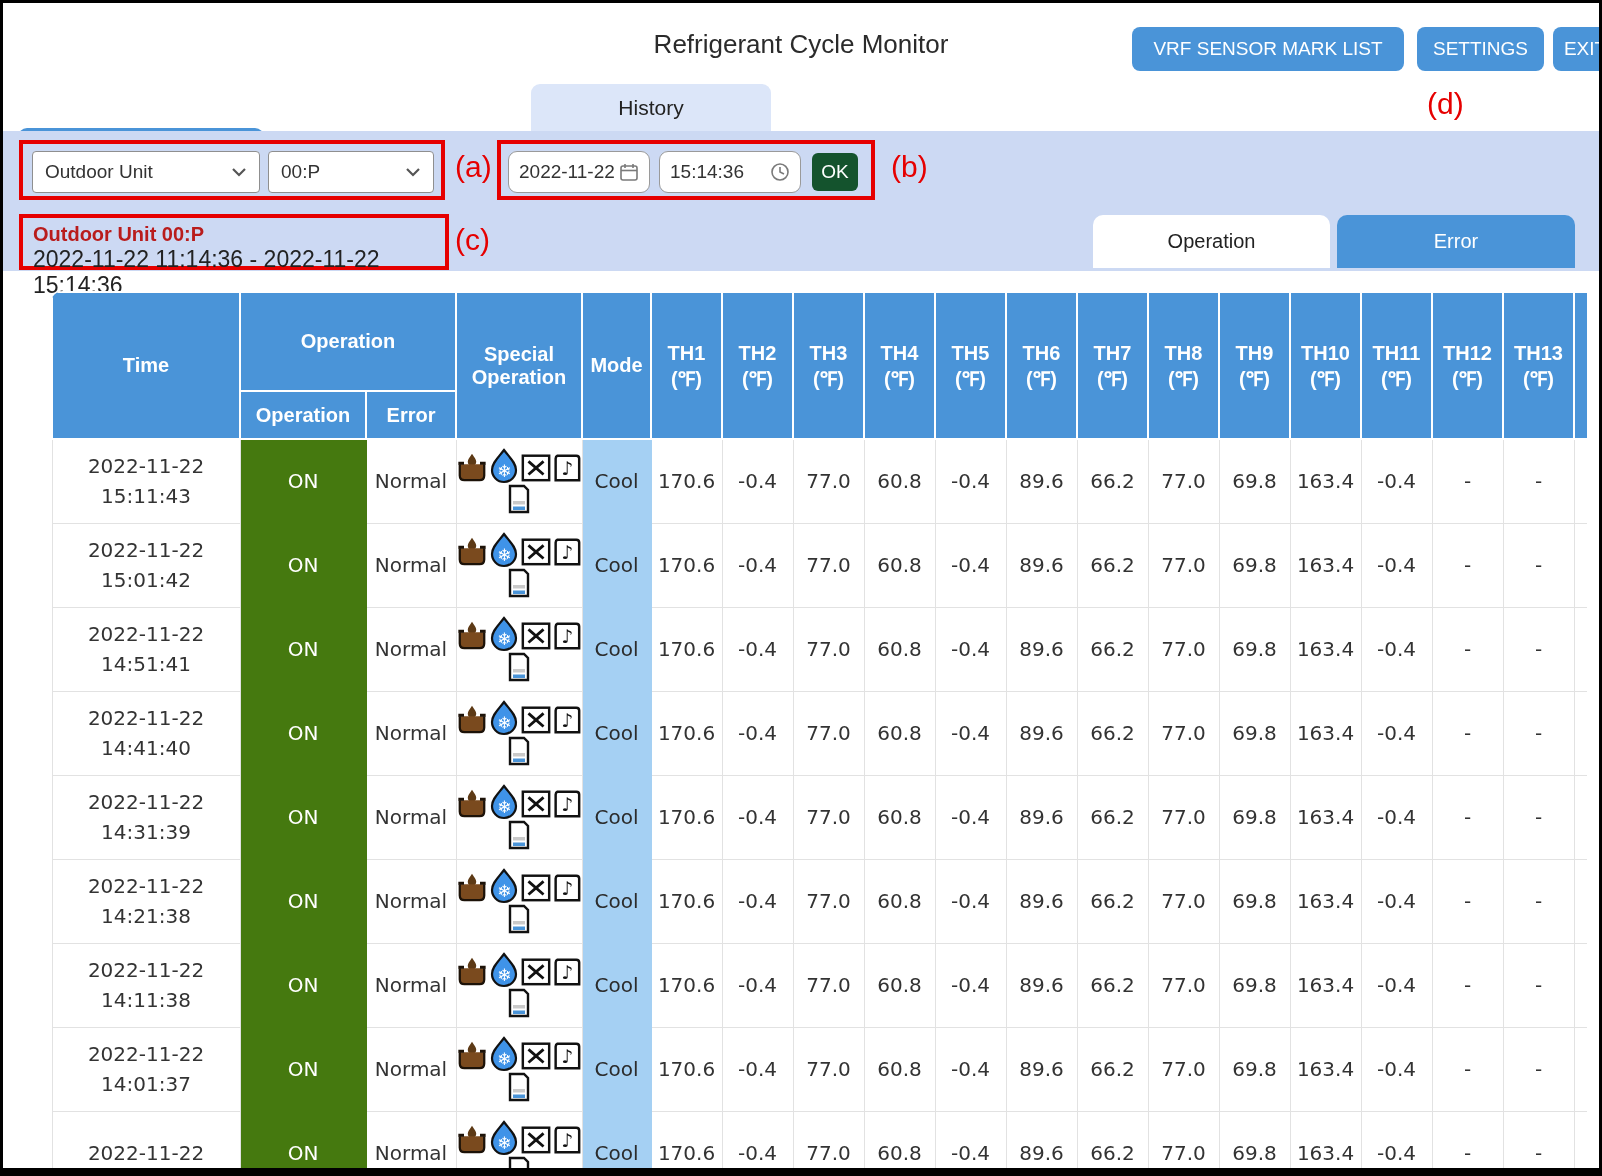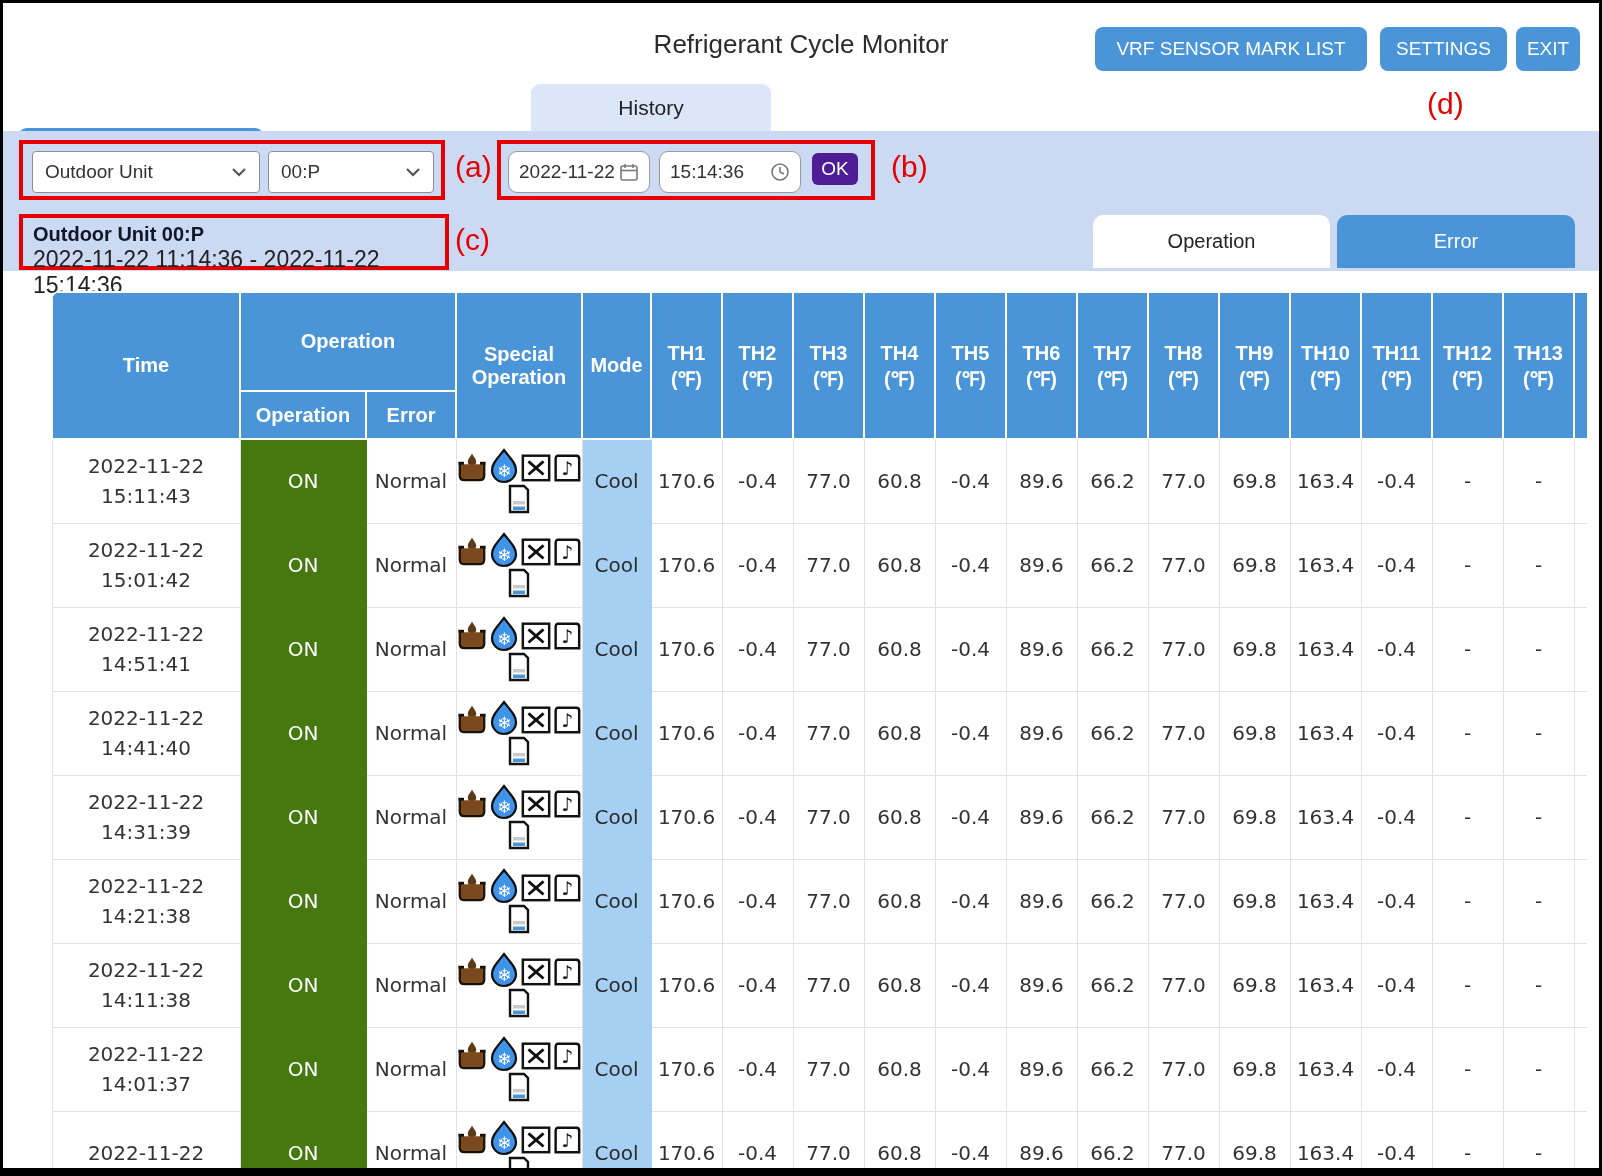--- a/index.html
+++ b/index.html
@@ -8,21 +8,21 @@
     background:#fff; border:3px solid #000; border-bottom-width:8px;
     overflow:hidden; font-family:"Liberation Sans",sans-serif;
   }
   
   .logo{position:absolute;left:150px;top:18px;font-size:38px;font-weight:bold;
         letter-spacing:2px;font-family:"DejaVu Sans",sans-serif;}
   .app-title{position:absolute;left:0;right:0;top:26px;text-align:center;
         font-size:26px;color:#2b2b2b;}
   .blue-btn{position:absolute;top:24px;height:44px;border:none;border-radius:8px;
         background:#4a94d8;color:#fff;font-size:19px;font-family:inherit;
-        display:flex;align-items:center;justify-content:center;cursor:pointer;}
+        display:flex;align-items:center;justify-content:center;cursor:pointer;margin-left:37px;}
   .btn-vrf{left:1092px;width:272px;}
   .btn-settings{left:1377px;width:127px;}
   .btn-exit{left:1513px;width:64px;}
   
   .main-tab{position:absolute;top:81px;height:47px;border-radius:9px 9px 0 0;
         background:#4a94d8;color:#fff;font-size:21px;display:flex;
         align-items:center;justify-content:center;cursor:pointer;}
   .main-tab.active{background:#dce6f9;color:#222;}
   .tab-1{left:15px;width:246px;margin-top:44px;} .tab-2{left:268px;width:246px;} .tab-3{left:528px;width:240px;}
   
@@ -37,26 +37,26 @@
   .select-box{position:absolute;top:7px;height:42px;background:#fff;border:1px solid #8f8f8f;
         border-radius:4px;box-sizing:border-box;display:flex;align-items:center;
         justify-content:space-between;padding:0 12px;font-size:19px;color:#333;cursor:pointer;}
   .sel-unit-type{left:9px;width:228px;} .sel-unit{left:245px;width:166px;}
   .input-box{position:absolute;top:7px;height:42px;background:#fff;border:1px solid #9a9a9a;
         border-radius:9px;box-sizing:border-box;display:flex;align-items:center;
         justify-content:space-between;padding:0 10px;}
   .inp-date{left:7px;width:142px;} .inp-time{left:158px;width:142px;}
   .input-box input{border:none;outline:none;width:100px;font-size:19px;color:#333;
         font-family:inherit;background:transparent;padding:0;}
-  .ok-btn{position:absolute;left:311px;top:9px;width:46px;height:32px;border:none;
-        border-radius:6px;background:#4c1d95;color:#fff;font-size:19px;cursor:pointer;font-family:inherit;}
+  .ok-btn{position:absolute;left:311px;top:9px;width:46px;height:38px;border:none;
+        border-radius:6px;background:#14532d;color:#fff;font-size:19px;cursor:pointer;font-family:inherit;}
   .display-option{position:absolute;left:1386px;top:7px;width:170px;height:45px;
         border:none;border-radius:6px;background:#4a94d8;color:#fff;font-size:19px;
         cursor:pointer;font-family:inherit;}
-  .info-title{font-size:20px;font-weight:bold;color:#0f172a;line-height:24px;}
+  .info-title{font-size:20px;font-weight:bold;color:#b91c1c;line-height:24px;}
   .info-range{font-size:23px;color:#222;line-height:26px;}
   
   .sub-tab{position:absolute;height:53px;border-radius:10px 10px 0 0;font-size:20px;
         display:flex;align-items:center;justify-content:center;cursor:pointer;}
   .sub-op{left:1090px;top:212px;width:237px;background:#fff;color:#222;}
   .sub-err{left:1334px;top:212px;width:238px;background:#4a94d8;color:#fff;}
   
   .table-wrap{position:absolute;left:48px;top:288px;width:1536px;border-top-left-radius:12px;overflow:hidden;}
   table{border-collapse:collapse;table-layout:fixed;width:1536px;}
   th{background:#4a94d8;color:#fff;border:2px solid #fff;font-size:20px;font-weight:bold;

